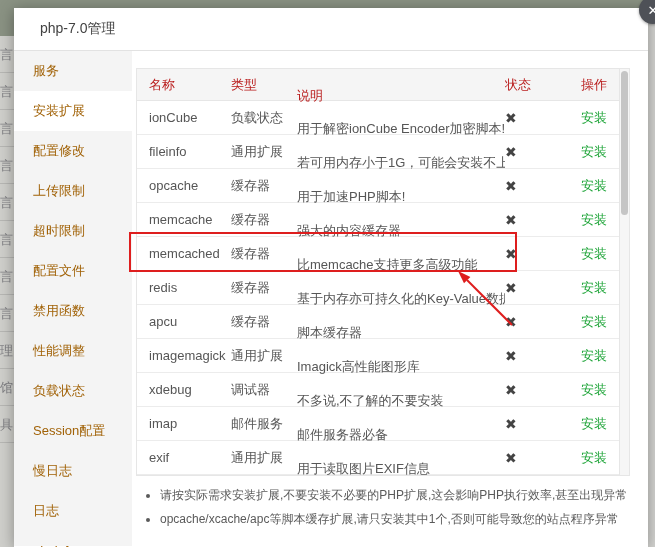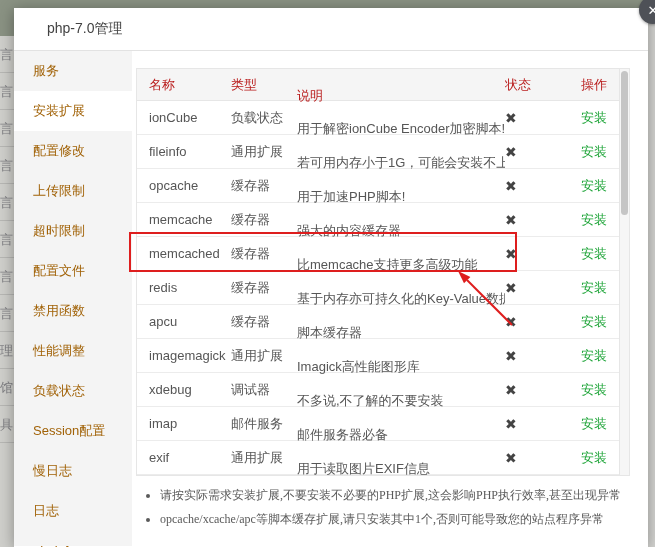--- a/index.html
+++ b/index.html
@@ -13,21 +13,21 @@
   .bg-top { position:absolute; left:0; top:0; width:655px; height:36px; background:var(--bg-header-green,#8a9283); }
   .bg-right { position:absolute; right:0; top:20px; width:7px; height:527px; background:#d4d4d1; }
   .bg-left { position:absolute; left:0; top:36px; width:14px; height:511px; background:#cfcfcb; overflow:hidden; }
   .bg-row { position:relative; width:14px; height:37px; border-bottom:1px solid #b7b7b4; }
   .bg-row span { position:absolute; right:1px; top:10px; font-size:13px; color:#808084; white-space:nowrap; }
   
   .modal {
     position:absolute; left:14px; top:8px; width:634px; height:539px;
     background:#fff; box-shadow:0 2px 14px rgba(0,0,0,.35);
   }
-  .modal-header { height:43px; border-bottom:1px solid #e2e2e2; display:flex; align-items:center; padding-left:33px; background:#fff; }
+  .modal-header { height:43px; border-bottom:1px solid #e2e2e2; display:flex; align-items:center; padding-left:26px; background:#fff; }
   .modal-title { font-size:14px; color:#424242; }
   .close-btn {
     position:absolute; left:625px; top:-12px; width:28px; height:28px; border-radius:50%;
     background:#4e5157; color:#fff; display:flex; align-items:center; justify-content:center;
     font-size:13px; cursor:pointer; z-index:30; box-shadow:0 1px 3px rgba(0,0,0,.35);
   }
   .modal-body { display:flex; height:495px; }
   
   .sidebar { width:118px; background:#f4f4f4; flex:none; }
   .side-item { height:40px; line-height:40px; padding-left:19px; font-size:13px; color:#a16207; cursor:pointer; white-space:nowrap; }
@@ -43,21 +43,21 @@
   .c-type { width:66px; }
   .c-desc { flex:1;margin-top:23px; }
   .c-status { width:40px; }
   .c-action { width:48px;margin-left:36px; }
   .x-mark { color:var(--status-dark,#444); font-weight:bold; font-size:14px; }
   .install-link { color:var(--install-green,#20a53a); cursor:pointer; text-decoration:none; }
   
   .vscroll { position:absolute; top:0; right:0; width:10px; height:100%; background:#f6f6f6; border-left:1px solid #e6e6e6; }
   .vthumb { position:absolute; top:2px; left:1px; width:7px; height:144px; background:#c5c5c5; border-radius:4px; }
   
-  .notes { position:absolute; left:10px; top:432px; width:500px; font-size:12px; color:#5a5a5a; padding-left:18px;font-family:Liberation Serif, serif; }
+  .notes { position:absolute; left:10px; top:432px; width:500px; font-size:12px; color:#5a5a5a; padding-left:18px; }
   .notes li { line-height:24px; white-space:nowrap; }
   
   .red-box { position:absolute; left:129px; top:232px; width:388px; height:40px; border:2px solid var(--highlight-red,#de1e1e); z-index:20; pointer-events:none; }
   .arrow-overlay { position:absolute; left:0; top:0; width:655px; height:547px; z-index:21; pointer-events:none; }
 </style>
 </head>
 <body>
 
 <div class="stage">
 

